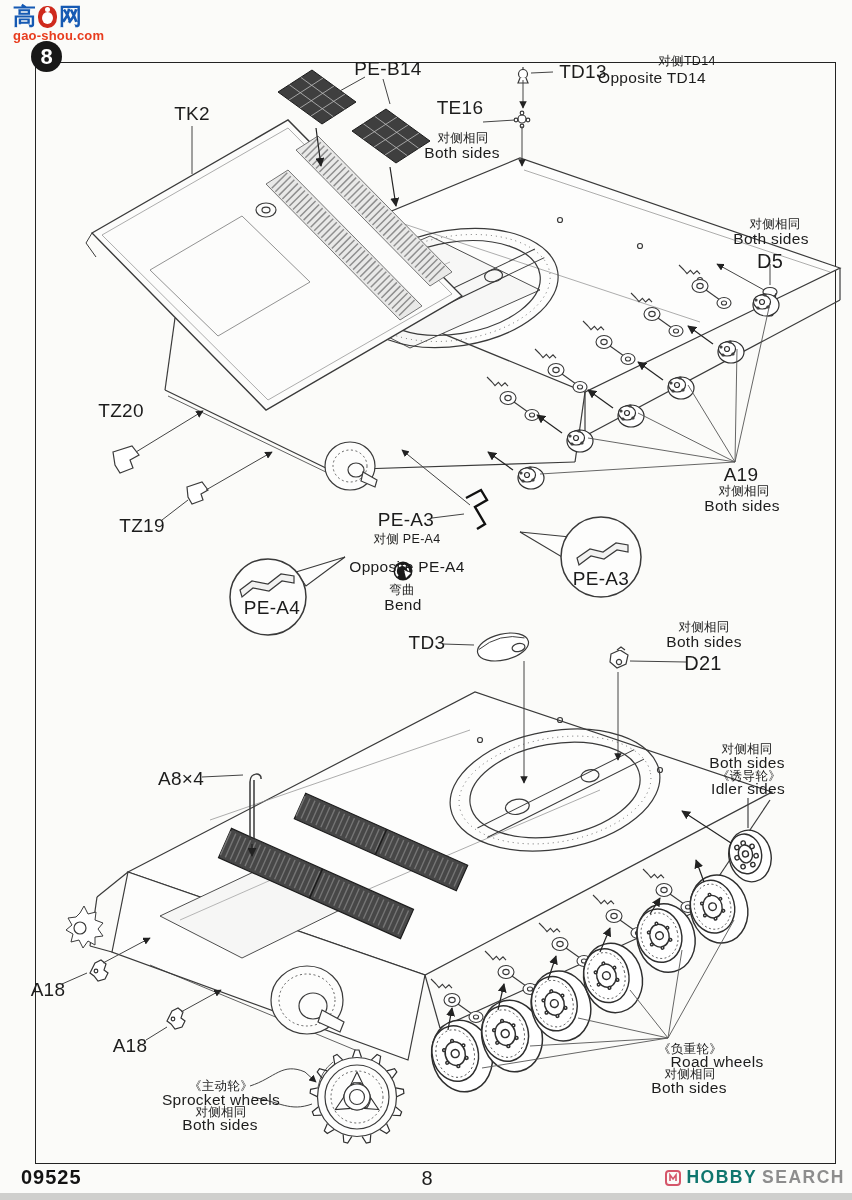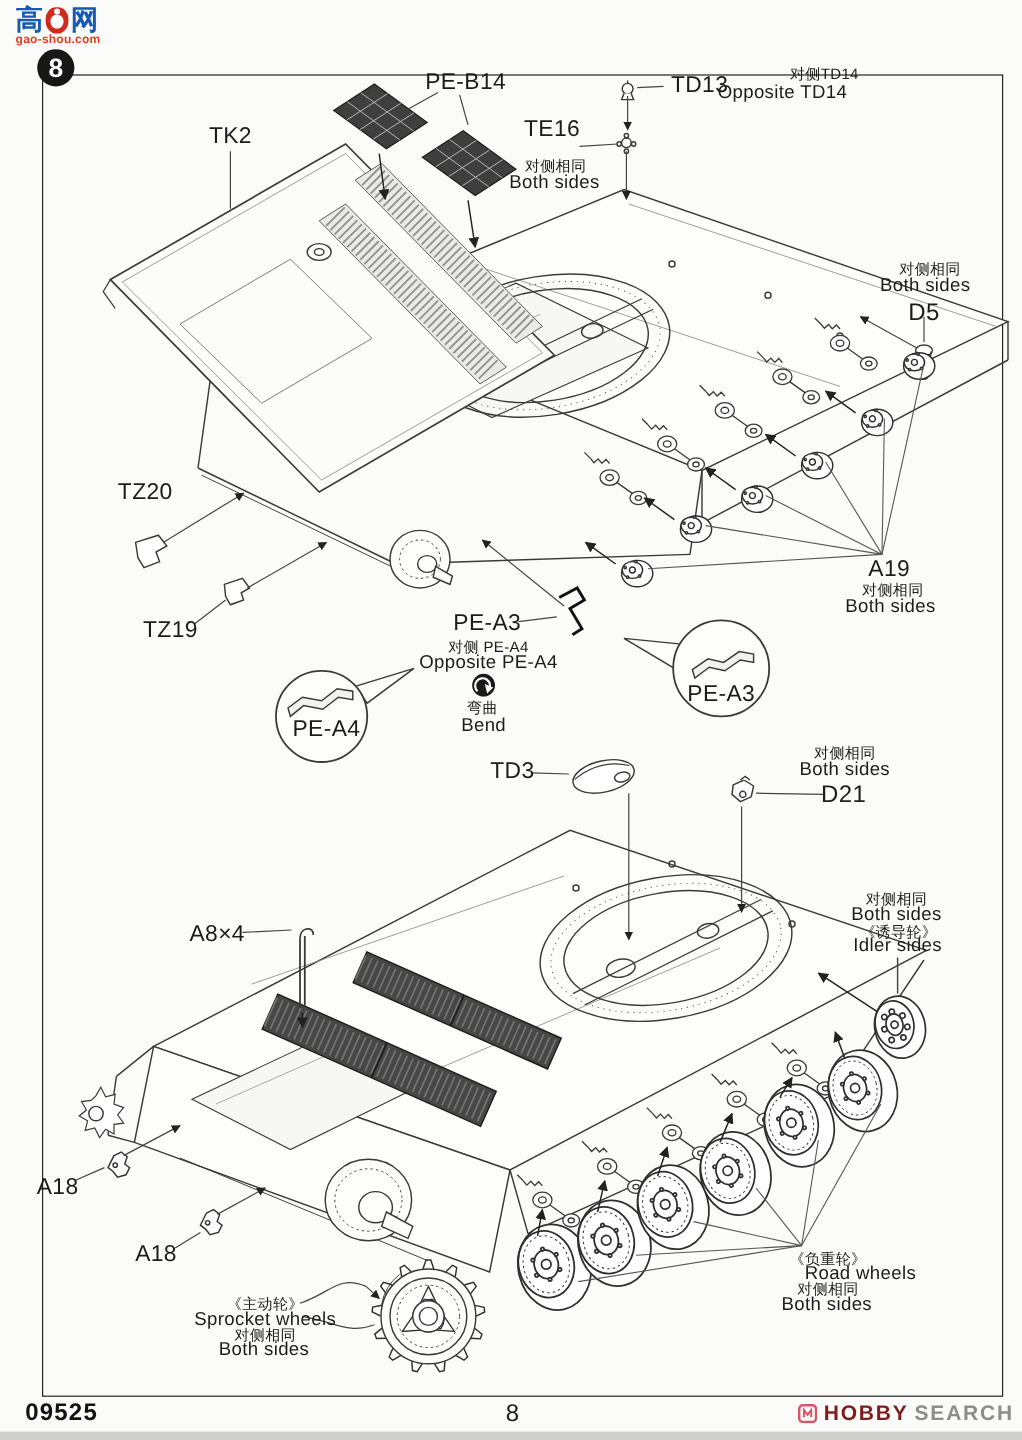--- a/index.html
+++ b/index.html
@@ -13,25 +13,25 @@
   .cn{font-size:12.5px;}
   .en{font-size:15.5px;}
   .step-badge{position:absolute;left:31px;top:41px;width:31px;height:31px;border-radius:50%;
         background:#171717;color:#fff;text-align:center;font-size:22px;font-weight:bold;line-height:31px;}
   .watermark{position:absolute;left:13px;top:5px;line-height:1;}
   .wm-row{display:flex;align-items:center;gap:2px;}
   .wm-cn{font-size:23px;font-weight:800;color:#1559b3;}
   .wm-mascot{position:relative;display:inline-block;width:19px;height:22px;background:#cf2a1d;border-radius:45% 45% 48% 48%;}
   .wm-mascot i{position:absolute;left:4px;top:6px;width:11px;height:12px;background:#fff;border-radius:50%;}
   .wm-mascot b{position:absolute;left:7px;top:1px;width:5px;height:5px;background:#fff;border-radius:50%;}
-  .wm-url{font-size:10px;font-weight:700;color:#e83c1e;margin-top:1px;letter-spacing:.2px;}
+  .wm-url{font-size:13px;font-weight:700;color:#e83c1e;margin-top:1px;letter-spacing:.2px;}
   .kit-number{position:absolute;left:21px;top:1166px;font-size:20px;font-weight:700;letter-spacing:1px;color:#131313;}
   .page-number{position:absolute;left:427px;top:1167px;transform:translateX(-50%);font-size:20px;font-weight:500;}
   .brand{position:absolute;right:7px;top:1167px;display:flex;align-items:center;gap:5px;}
-  .brand-hobby{color:#7f1d1d;font-weight:700;font-size:17.5px;letter-spacing:1.5px;}
+  .brand-hobby{color:#0f766e;font-weight:700;font-size:17.5px;letter-spacing:1.5px;}
   .brand-search{color:#8d8d8d;font-weight:700;font-size:17.5px;letter-spacing:1.5px;}
   .scan-strip{position:absolute;left:0;right:0;bottom:0;height:7px;background:#cfcfcd;}
 </style>
 </head>
 <body>
 
 <div class="page">
 
   <div class="frame"></div>
 
@@ -434,21 +434,21 @@
   <div class="lbl cn" style="left:775px;top:225px;">对侧相同</div>
   <div class="lbl en" style="left:771px;top:239px;">Both sides</div>
   <div class="lbl code-lg" style="left:770px;top:261px;">D5</div>
   <div class="lbl code" style="left:121px;top:411px;">TZ20</div>
   <div class="lbl code" style="left:142px;top:526px;">TZ19</div>
   <div class="lbl code" style="left:741px;top:475px;">A19</div>
   <div class="lbl cn" style="left:744px;top:492px;">对侧相同</div>
   <div class="lbl en" style="left:742px;top:506px;">Both sides</div>
   <div class="lbl code" style="left:406px;top:520px;">PE-A3</div>
   <div class="lbl cn" style="left:407px;top:540px;">对侧 PE-A4</div>
-  <div class="lbl en" style="left:407px;top:553px;">Opposite PE-A4</div>
+  <div class="lbl en" style="left:407px;top:567px;">Opposite PE-A4</div>
   <div class="lbl cn" style="left:402px;top:591px;">弯曲</div>
   <div class="lbl en" style="left:403px;top:605px;">Bend</div>
   <div class="lbl code" style="left:272px;top:608px;">PE-A4</div>
   <div class="lbl code" style="left:601px;top:579px;">PE-A3</div>
 
   <div class="lbl code" style="left:427px;top:643px;">TD3</div>
   <div class="lbl cn" style="left:704px;top:628px;">对侧相同</div>
   <div class="lbl en" style="left:704px;top:642px;">Both sides</div>
   <div class="lbl code-lg" style="left:703px;top:663px;">D21</div>
   <div class="lbl code" style="left:181px;top:779px;">A8×4</div>

